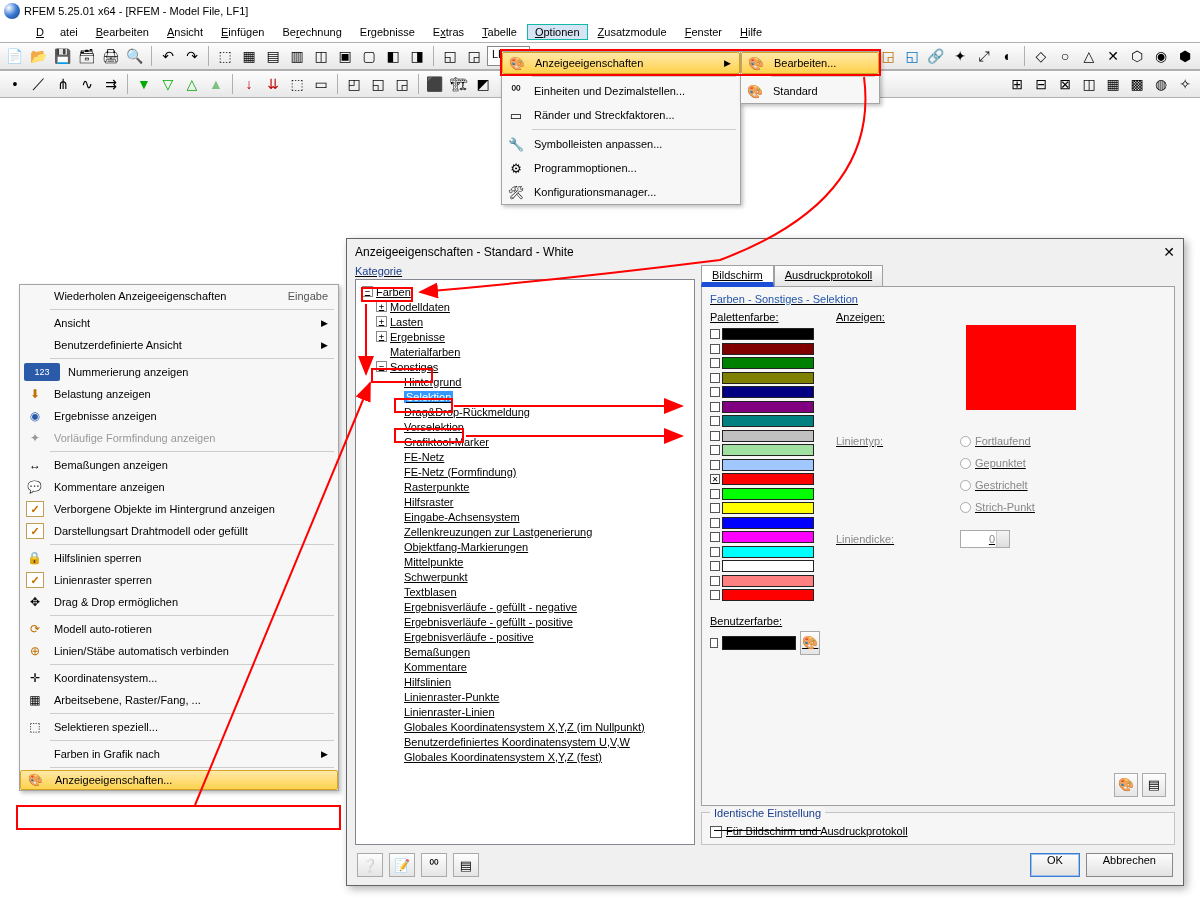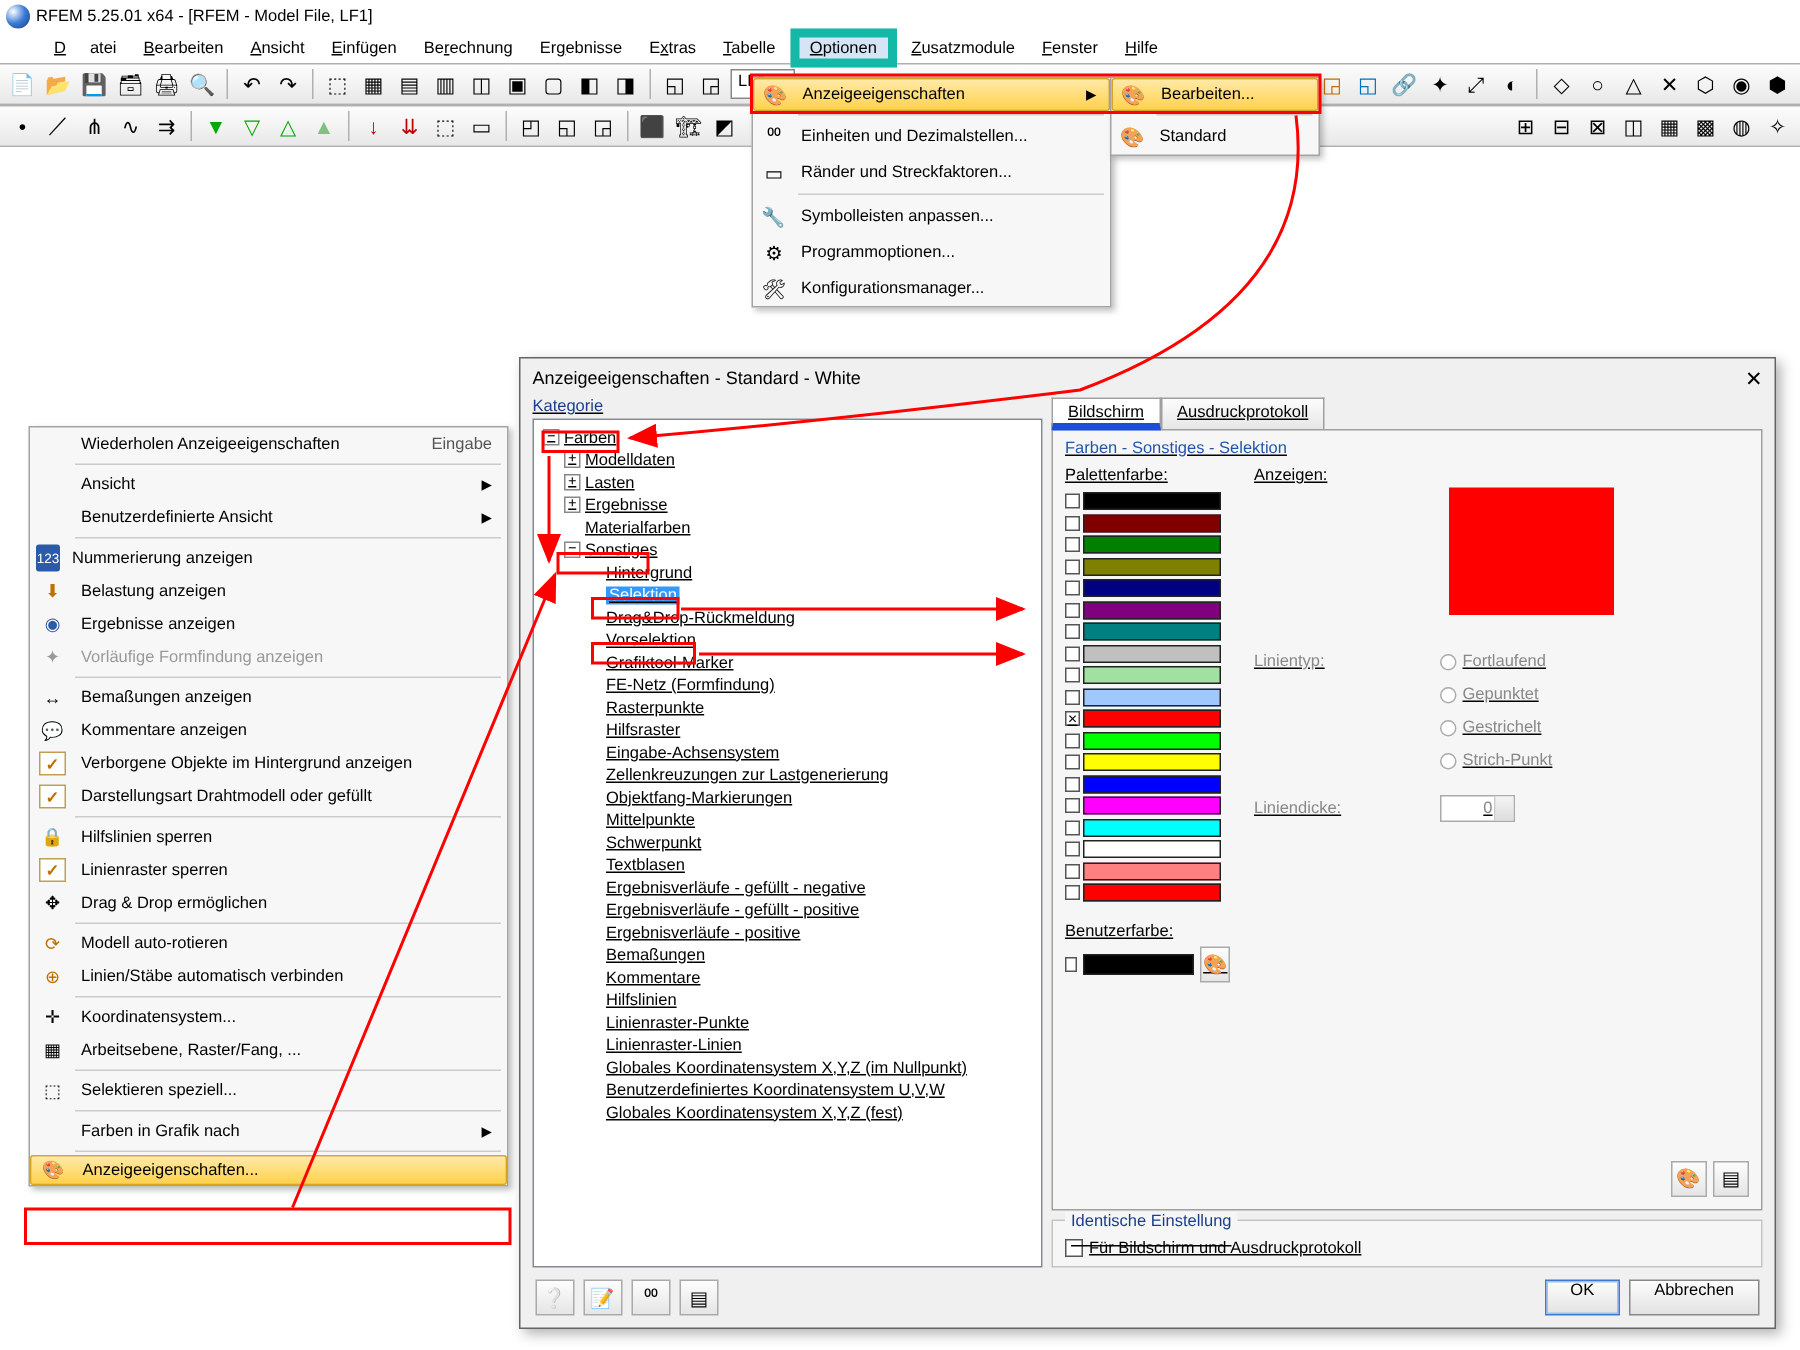--- a/index.html
+++ b/index.html
@@ -3,21 +3,21 @@
 <meta charset="utf-8">
 <style>
 * { box-sizing: border-box; margin: 0; padding: 0; }
 body { font-family: "Segoe UI", Tahoma, sans-serif; font-size: 11px; background: #fff; width: 1200px; height: 900px; position: relative; overflow: hidden; color: #000; }
 .titlebar { height: 22px; display: flex; align-items: center; padding: 0 4px; gap: 4px; background: #fff; }
 .app-icon { width: 16px; height: 16px; background: radial-gradient(circle at 30% 30%, #fff, #3a7bd5, #1a3a7a); border-radius: 50%; }
 .menubar { height: 20px; display: flex; align-items: center; padding: 0 4px; gap: 2px; }
 .menubar .sys-icon { width: 16px; height: 16px; margin-right: 6px; display: inline-block; }
 .menubar span { padding: 2px 8px; cursor: default; }
 .menubar span u { text-decoration: underline; }
-.menubar .active { background: #d6e5f5; border: 6px solid #14b8a6; padding: 1px 7px; }
+.menubar .active { background: #d6e5f5; border: 1px solid #14b8a6; padding: 1px 7px; }
 .toolbar { height: 28px; border-top: 1px solid #b0b0b0; border-bottom: 1px solid #b0b0b0; display: flex; align-items: center; padding: 0 4px; gap: 2px; background: linear-gradient(#fdfdfd, #e8e8e8); overflow: hidden; }
 .toolbar-item { width: 22px; height: 22px; display: flex; align-items: center; justify-content: center; border: 1px solid transparent; font-size: 14px; }
 .toolbar-sep { width: 1px; height: 20px; background: #b0b0b0; margin: 0 3px; }
 .lf-drop { border: 1px solid #888; background: #fff; height: 20px; padding: 1px 18px 1px 4px; font-size: 11px; position: relative; }
 .lf-drop::after { content: "▼"; position: absolute; right: 3px; top: 2px; font-size: 8px; color: #333; }
 .dropdown { position: absolute; background: #f7f7f7; border: 1px solid #a4a4a4; box-shadow: 2px 2px 4px rgba(0,0,0,0.25); }
 .dropdown .dd-item { display: flex; align-items: center; height: 24px; padding: 0 8px 0 4px; gap: 8px; cursor: default; }
 .dropdown .dd-icon { width: 20px; height: 20px; display: flex; align-items: center; justify-content: center; font-size: 13px; }
 .dropdown .dd-sep { height: 1px; background: #ccc; margin: 2px 4px 2px 30px; }
 .dd-item.highlighted { background: linear-gradient(#ffe9a8, #ffd24d); border: 1px solid #d7a522; border-radius: 2px; height: 22px; }
@@ -241,21 +241,21 @@
       <span>Ansicht</span>
       <span class="arrow">▶</span>
     </div>
   <div class="cm-item">
       <span class="cm-icon"></span>
       <span>Benutzerdefinierte Ansicht</span>
       <span class="arrow">▶</span>
     </div>
   <div class="cm-sep"></div>
   <div class="cm-item">
-      <span class="cm-icon" style="color:#fff;background:#2a5aa8;border-radius:2px;font-size:9px;width:16px">123</span>
+      <span class="cm-icon" style="color:#fff;background:#2a5aa8;border-radius:2px;font-size:9px;width:36px">123</span>
       <span>Nummerierung anzeigen</span>
     </div>
   <div class="cm-item">
       <span class="cm-icon" style="color:#c07000">⬇</span>
       <span>Belastung anzeigen</span>
     </div>
   <div class="cm-item">
       <span class="cm-icon" style="color:#2a5aa8">◉</span>
       <span>Ergebnisse anzeigen</span>
     </div>
@@ -389,20 +389,24 @@
           <div class="tree-row">
             <span class="tree-ind" style="width: 46px;"></span>
             <span>Vorselektion</span>
           </div>
           <div class="tree-row">
             <span class="tree-ind" style="width: 46px;"></span>
             <span>Grafiktool-Marker</span>
           </div>
           <div class="tree-row">
             <span class="tree-ind" style="width: 46px;"></span>
+            <span>FE-Netz</span>
+          </div>
+          <div class="tree-row">
+            <span class="tree-ind" style="width: 46px;"></span>
             <span>FE-Netz (Formfindung)</span>
           </div>
           <div class="tree-row">
             <span class="tree-ind" style="width: 46px;"></span>
             <span>Rasterpunkte</span>
           </div>
           <div class="tree-row">
             <span class="tree-ind" style="width: 46px;"></span>
             <span>Hilfsraster</span>
           </div>

